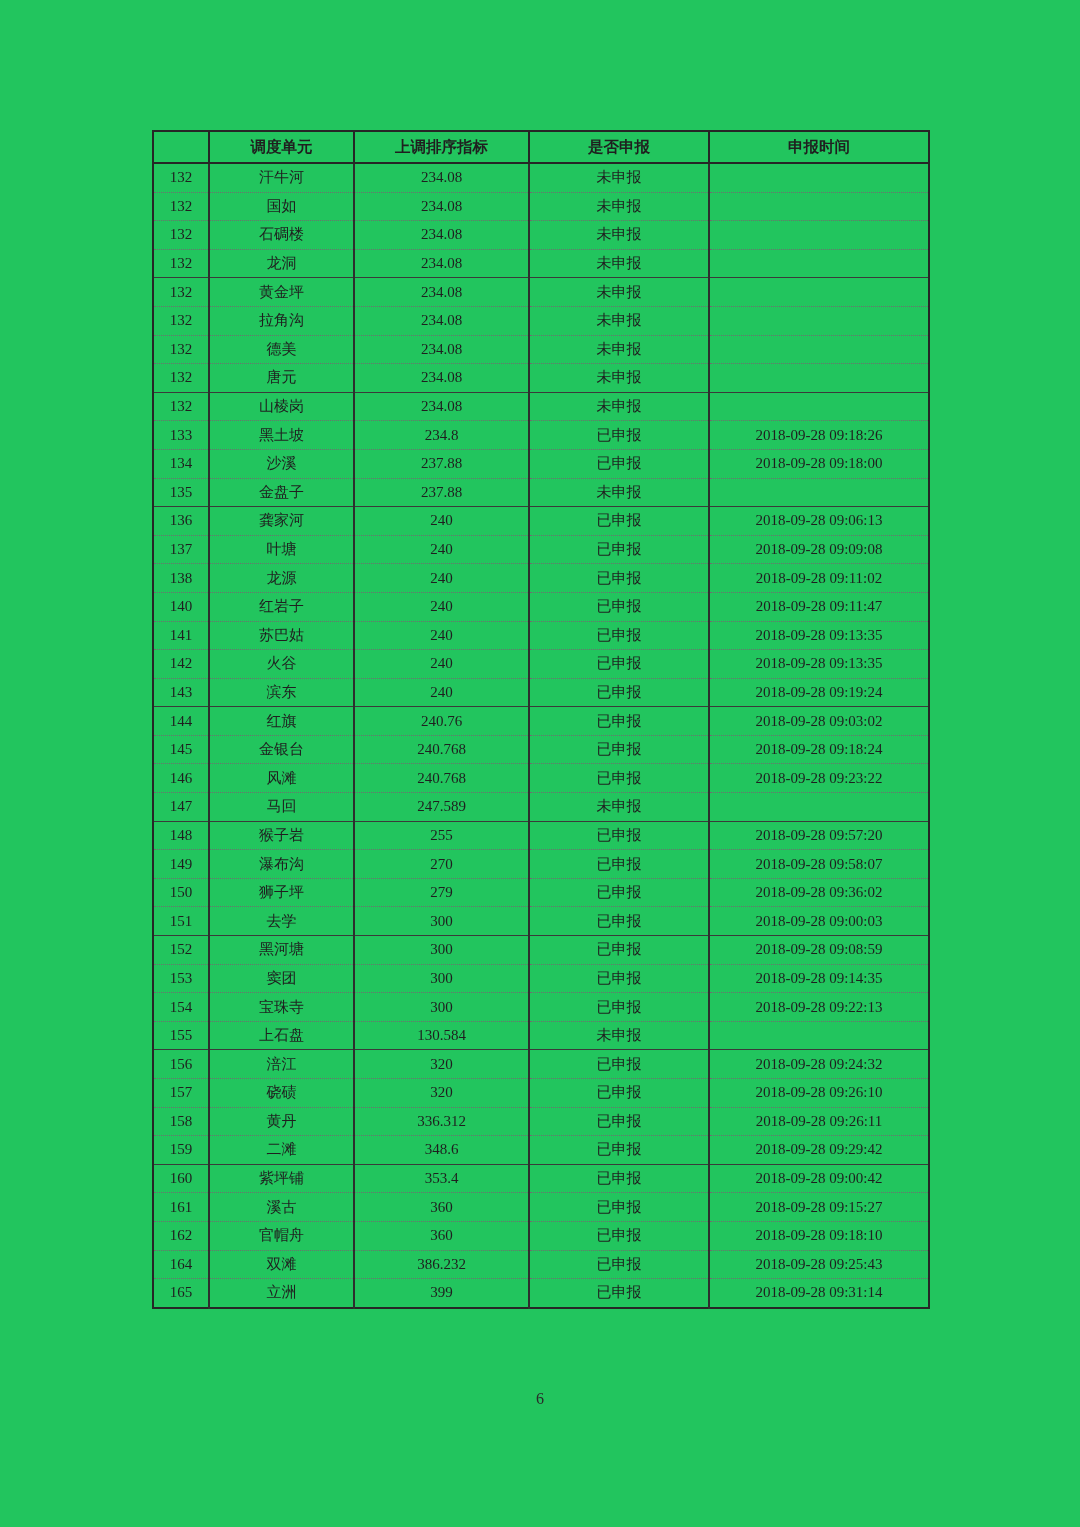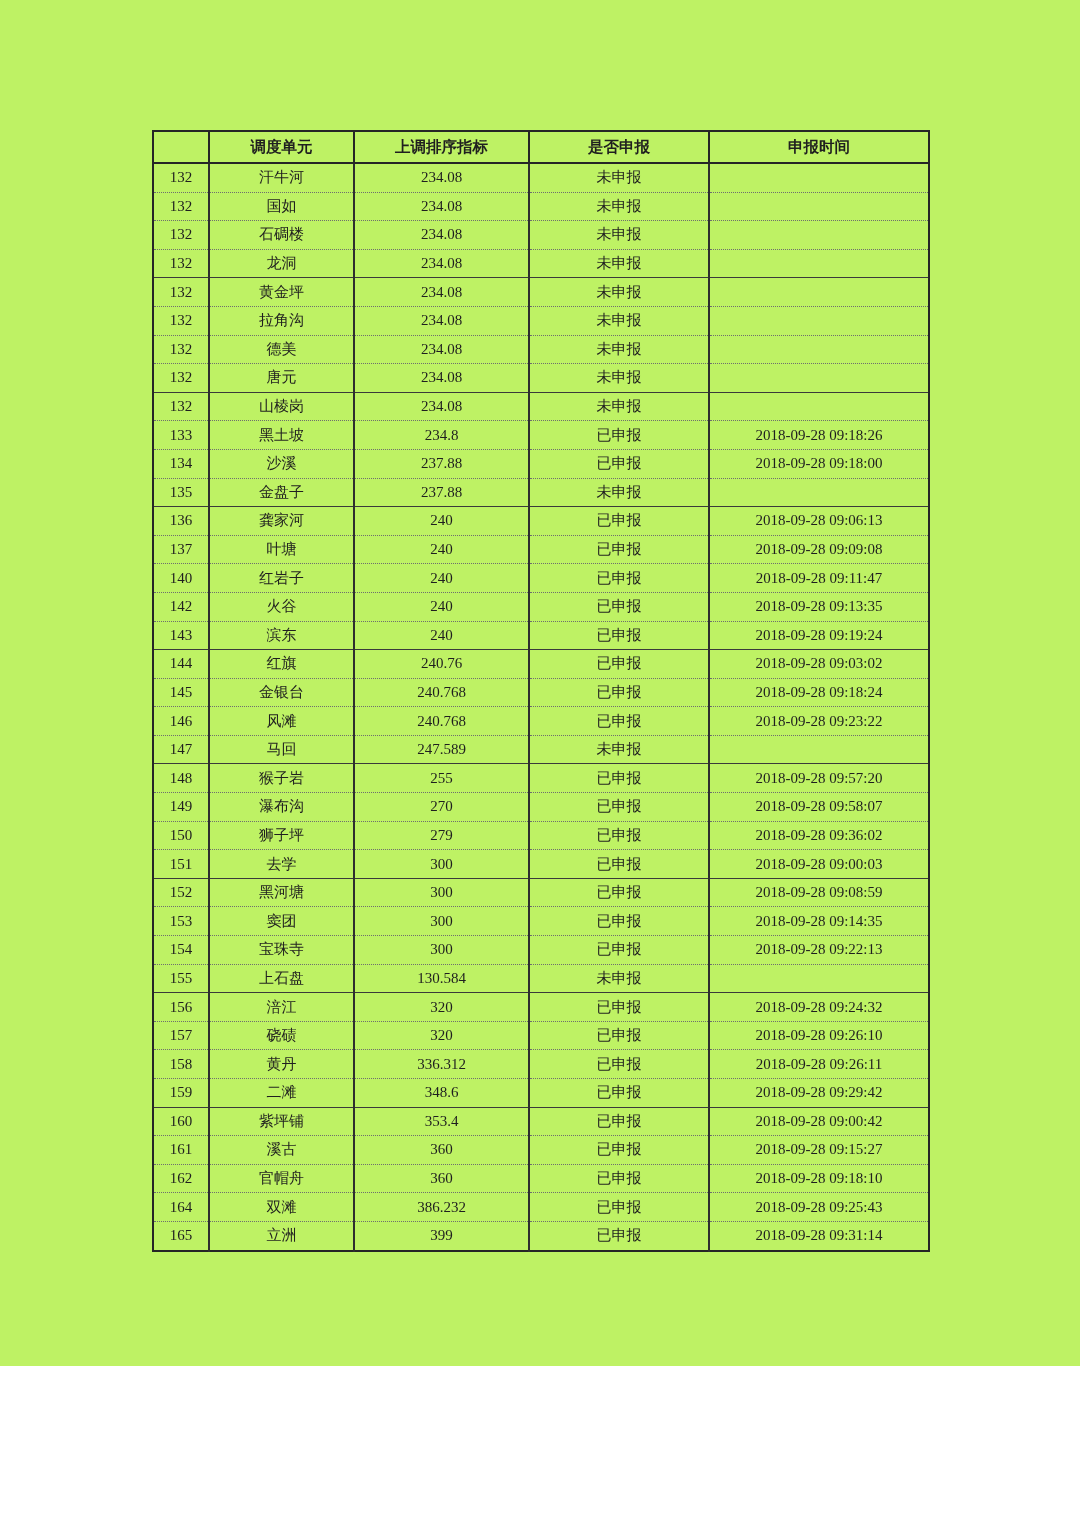--- a/index.html
+++ b/index.html
@@ -5,22 +5,22 @@
   html, body {
     margin: 0;
     padding: 0;
     background: #ffffff;
     font-family: "Liberation Serif", "DejaVu Serif", serif;
     color: #1f1f1f;
   }
   .page {
     position: relative;
     width: 1080px;
-    height: 1366px;
-    background: #bef264;
+    height: 1527px;
+    background: #22c55e;
     overflow: hidden;
   }
   table.decl-table {
     position: absolute;
     left: 152px;
     top: 130px;
     width: 776px;
     border-collapse: collapse;
     table-layout: fixed;
     border: 2px solid #262626;
@@ -178,25 +178,39 @@
           <td>2018-09-28 09:06:13</td>
         </tr>
         <tr>
           <td>137</td>
           <td>叶塘</td>
           <td>240</td>
           <td>已申报</td>
           <td>2018-09-28 09:09:08</td>
         </tr>
         <tr>
+          <td>138</td>
+          <td>龙源</td>
+          <td>240</td>
+          <td>已申报</td>
+          <td>2018-09-28 09:11:02</td>
+        </tr>
+        <tr>
           <td>140</td>
           <td>红岩子</td>
           <td>240</td>
           <td>已申报</td>
           <td>2018-09-28 09:11:47</td>
+        </tr>
+        <tr>
+          <td>141</td>
+          <td>苏巴姑</td>
+          <td>240</td>
+          <td>已申报</td>
+          <td>2018-09-28 09:13:35</td>
         </tr>
         <tr>
           <td>142</td>
           <td>火谷</td>
           <td>240</td>
           <td>已申报</td>
           <td>2018-09-28 09:13:35</td>
         </tr>
         <tr class="sep">
           <td>143</td>

